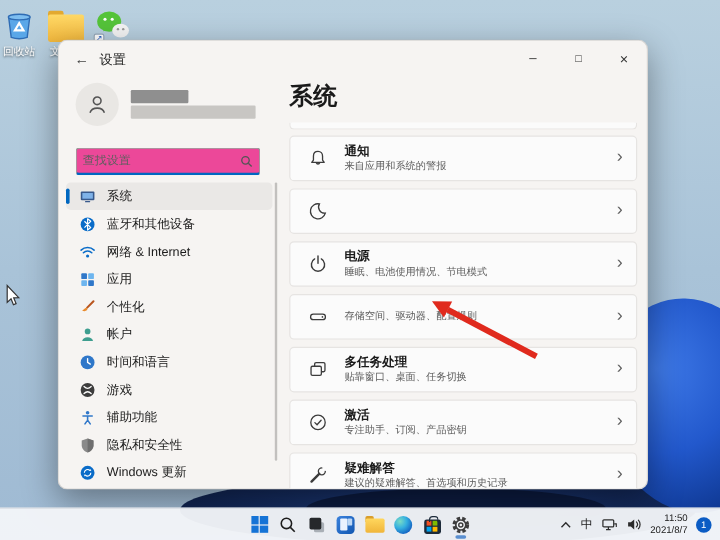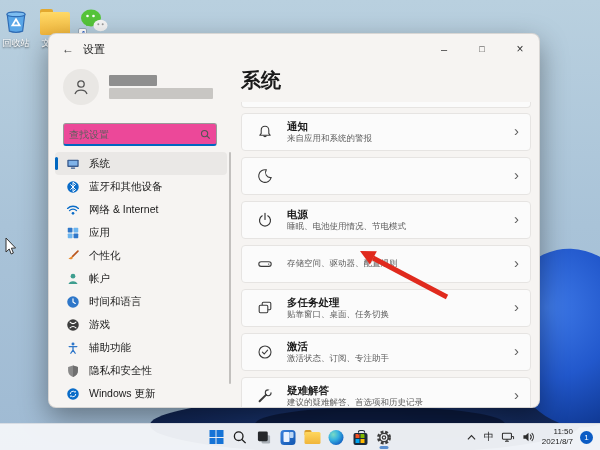--- a/index.html
+++ b/index.html
@@ -357,21 +357,21 @@
             </div>
             <span class="card-ch">›</span>
           </div>
           <div class="card">
             <svg class="card-ic" viewBox="0 0 18 18" fill="none" stroke="#3c3c3c" stroke-width="1.1" stroke-linecap="round">
                 <circle cx="9" cy="9" r="6"></circle>
                 <path d="M6.4 9.2 l1.8 1.8 3.4-3.8"></path>
               </svg>
             <div>
               <div class="card-t">激活</div>
-              <div class="card-s">激活状态、订阅、专注助手</div>
+              <div class="card-s">专注助手、订阅、产品密钥</div>
             </div>
             <span class="card-ch">›</span>
           </div>
           <div class="card">
             <svg class="card-ic" viewBox="0 0 18 18" fill="none" stroke="#3c3c3c" stroke-width="1.1" stroke-linecap="round">
                 <circle cx="12.2" cy="5.8" r="2.9"></circle>
                 <rect x="12.6" y="2.2" width="3.4" height="3.2" fill="#fbfbfb" stroke="none"></rect>
                 <path d="M10 7.9 L3.6 14.3" stroke-width="2"></path>
               </svg>
             <div>

